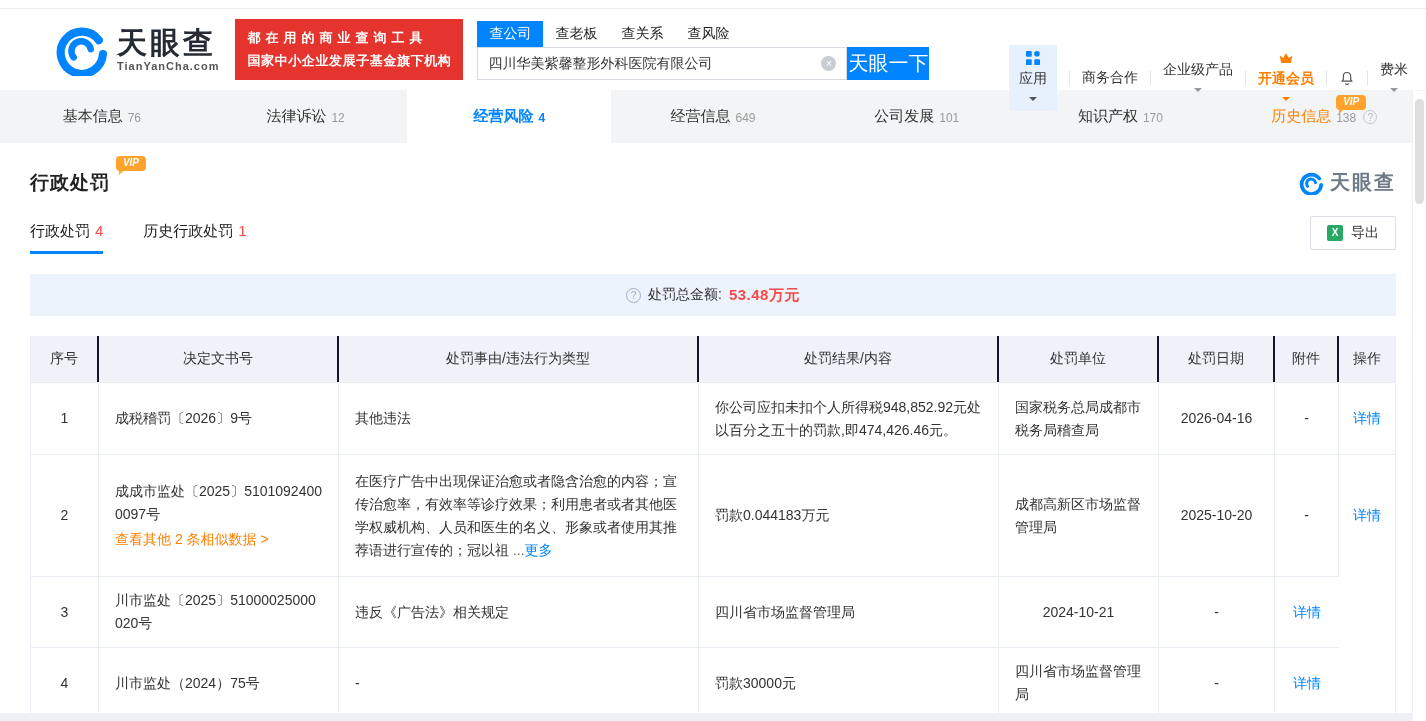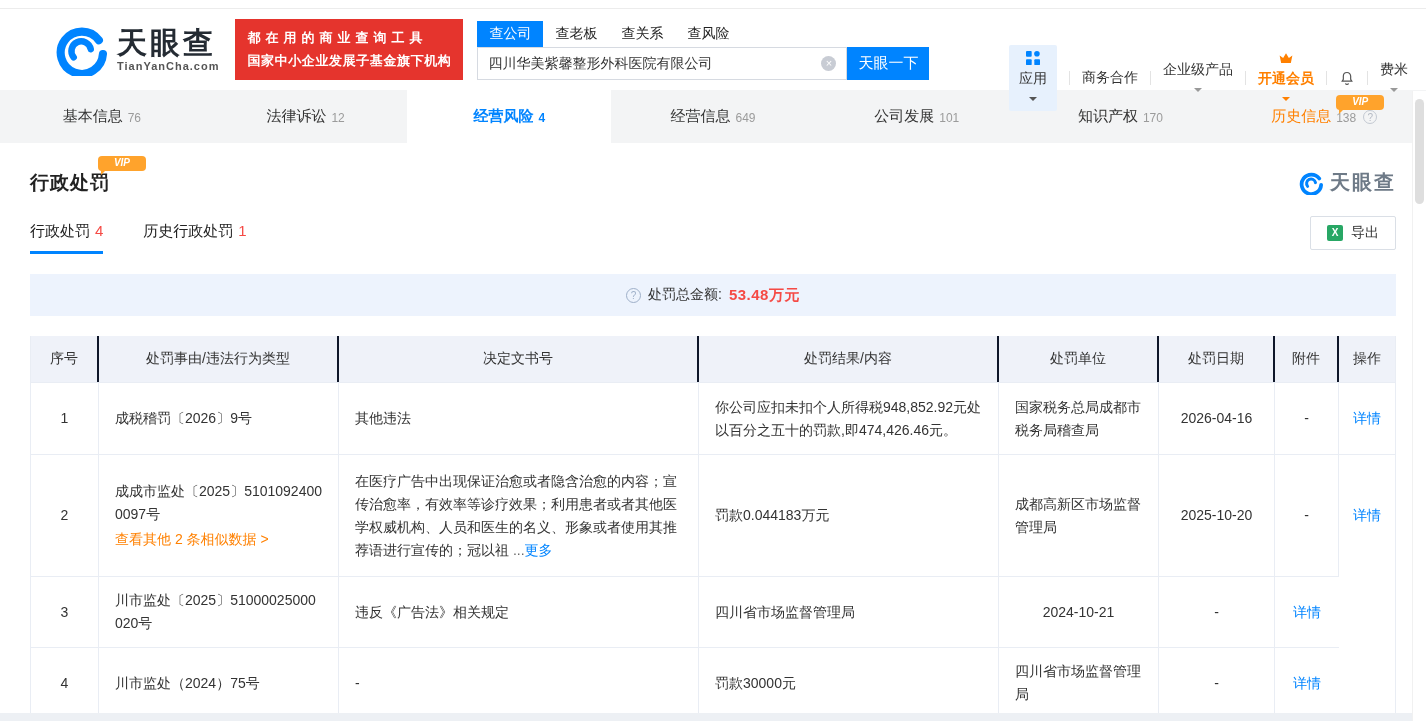--- a/index.html
+++ b/index.html
@@ -22,41 +22,41 @@
   .slogan .l2{letter-spacing:.6px;display:block;}
 
   .search{margin-left:14px;width:452px;margin-top:2px;}
   .search-tabs{display:flex;font-size:14px;}
   .search-tab{padding:4px 12px;color:#222;cursor:pointer;}
   .search-tab.active{background:var(--blue);color:#fff;}
   .search-row{display:flex;height:33px;}
   .search-box{flex:1;border:1px solid #d6dae1;display:flex;align-items:center;padding:0 10px;}
   .sinput{flex:1;border:none;outline:none;font-size:14px;color:#333;font-family:inherit;}
   .clear-ic{width:15px;height:15px;border-radius:50%;background:#c8ccd4;color:#fff;font-size:11px;line-height:15px;text-align:center;cursor:pointer;flex:0 0 15px;}
-  .search-btn{width:82px;background:var(--blue);color:#fff;border:none;font-size:15px;cursor:pointer;font-family:inherit;}
+  .search-btn{width:82px;background:var(--blue);color:#fff;border:none;font-size:20px;cursor:pointer;font-family:inherit;}
 
   .hmenu{position:absolute;right:18px;top:36px;display:flex;align-items:center;font-size:14px;color:#333;}
   .sep{width:1px;height:14px;background:#e3e3e3;margin:0 12px;}
   .mitem{display:flex;align-items:center;gap:5px;cursor:pointer;white-space:nowrap;flex-direction:column;}
   .apps-chip{background:#e7f1fd;padding:6px 10px;border-radius:2px;}
   .caret{width:0;height:0;border:4px solid transparent;border-top-color:#999;margin-top:4px;}
   .caret.dark{border-top-color:#555;}
   .caret.orange{border-top-color:var(--orange);}
   .vip-entry{color:var(--orange);font-weight:bold;}
 
   
   .navbar{height:53px;display:flex;background:var(--tabbar-bg);}
   .navtab{flex:1;display:flex;align-items:center;justify-content:center;gap:5px;font-size:15px;color:#333;cursor:pointer;position:relative;}
   .navtab .cnt{font-size:12px;color:#9b9b9b;margin-top:2px;}
   .navtab.active{background:#fff;color:var(--blue);font-weight:bold;}
   .navtab.active .cnt{color:var(--blue);}
   .navtab.history{color:var(--orange);}
   .helpdot{width:14px;height:14px;border:1px solid #c3c9d2;border-radius:50%;color:#b4bac4;font-size:10px;line-height:13px;text-align:center;margin-left:2px;}
 
-  .vipbadge{position:absolute;background:var(--badge);color:#fff;font-size:10px;font-weight:bold;font-style:italic;padding:2px 16px 3px;border-radius:4px;line-height:1;z-index:2;}
+  .vipbadge{position:absolute;background:var(--badge);color:#fff;font-size:10px;font-weight:bold;font-style:italic;padding:2px 7px 3px;border-radius:4px;line-height:1;z-index:2;}
   .vipbadge::after{content:'';position:absolute;left:3px;bottom:-4px;border:3px solid transparent;border-top-color:var(--badge);border-left-color:var(--badge);}
   .navtab .vipbadge{top:5px;left:calc(50% + 12px);}
 
   
   .content{padding:0 30px;position:relative;background:#fff;}
   .sec-head{padding-top:26px;display:flex;justify-content:space-between;align-items:center;}
   .sec-title-wrap{position:relative;}
   .sec-title{font-size:19px;font-weight:bold;color:#222;letter-spacing:1px;}
   .sec-title-wrap .vipbadge{top:-14px;right:-36px;}
   .watermark{display:flex;align-items:center;gap:7px;}
@@ -237,22 +237,22 @@
 
   <div class="banner">
     <span class="q-ic">?</span>
     <span>处罚总金额:</span>
     <span class="amount">53.48万元</span>
   </div>
 
   <div class="ptable">
     <div class="trow">
       <div class="th">序号</div>
+      <div class="th">决定文书号</div>
       <div class="th">处罚事由/违法行为类型</div>
-      <div class="th">决定文书号</div>
       <div class="th">处罚结果/内容</div>
       <div class="th">处罚单位</div>
       <div class="th">处罚日期</div>
       <div class="th">附件</div>
       <div class="th">操作</div>
     </div>
 
     <div class="trow r1">
       <div class="td ctr">1</div>
       <div class="td doc">成税稽罚〔2026〕9号</div>

